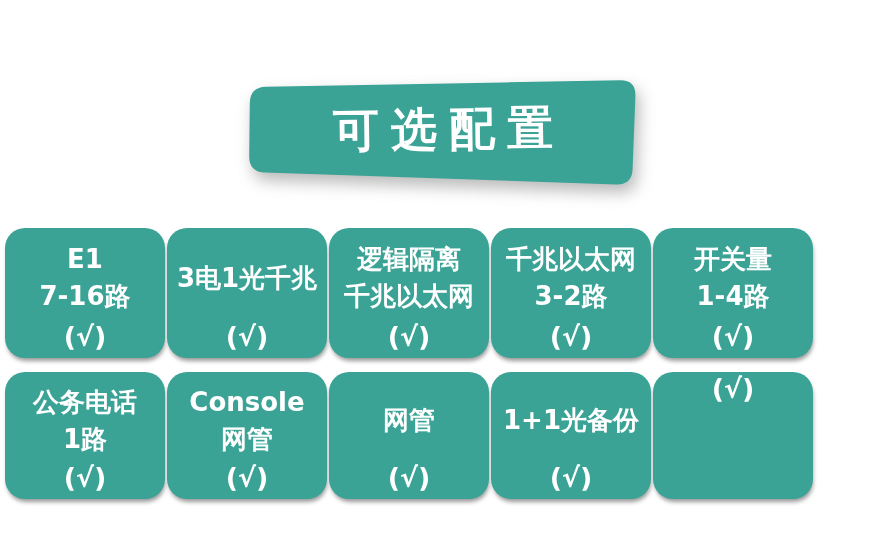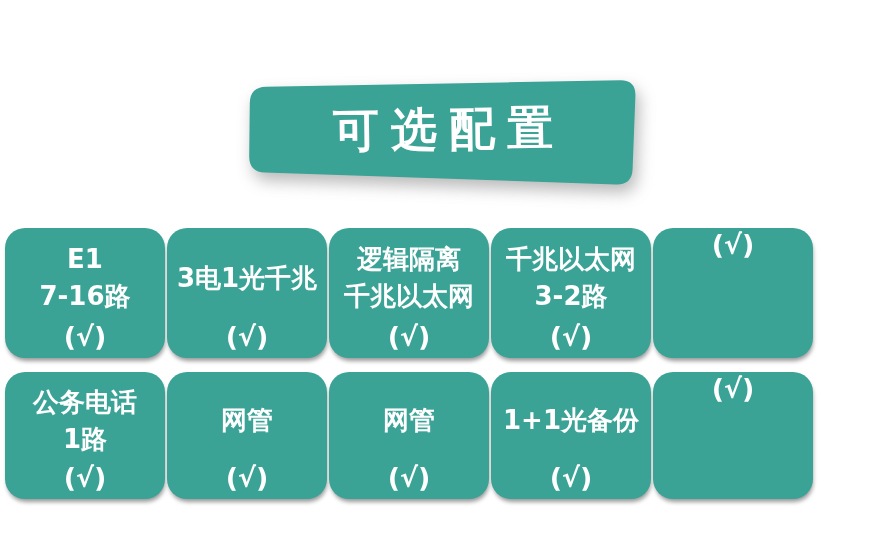--- a/index.html
+++ b/index.html
@@ -92,37 +92,42 @@
 
   <div class="card">
     <div class="card-main">
       <div class="card-line">千兆以太网</div>
       <div class="card-line">3-2路</div>
     </div>
     <div class="card-check">(√)</div>
   </div>
 
   <div class="card">
+    <div class="card-main">
+      <div class="card-line">开关量</div>
+      <div class="card-line">1-4路</div>
+    </div>
     <div class="card-check">(√)</div>
   </div>
 
 </div>
 
 <div class="card-row row-2">
 
   <div class="card">
     <div class="card-main">
       <div class="card-line">公务电话</div>
       <div class="card-line">1路</div>
     </div>
     <div class="card-check">(√)</div>
   </div>
 
   <div class="card">
     <div class="card-main">
+      <div class="card-line">Console</div>
       <div class="card-line">网管</div>
     </div>
     <div class="card-check">(√)</div>
   </div>
 
   <div class="card">
     <div class="card-main">
       <div class="card-line">网管</div>
     </div>
     <div class="card-check">(√)</div>

